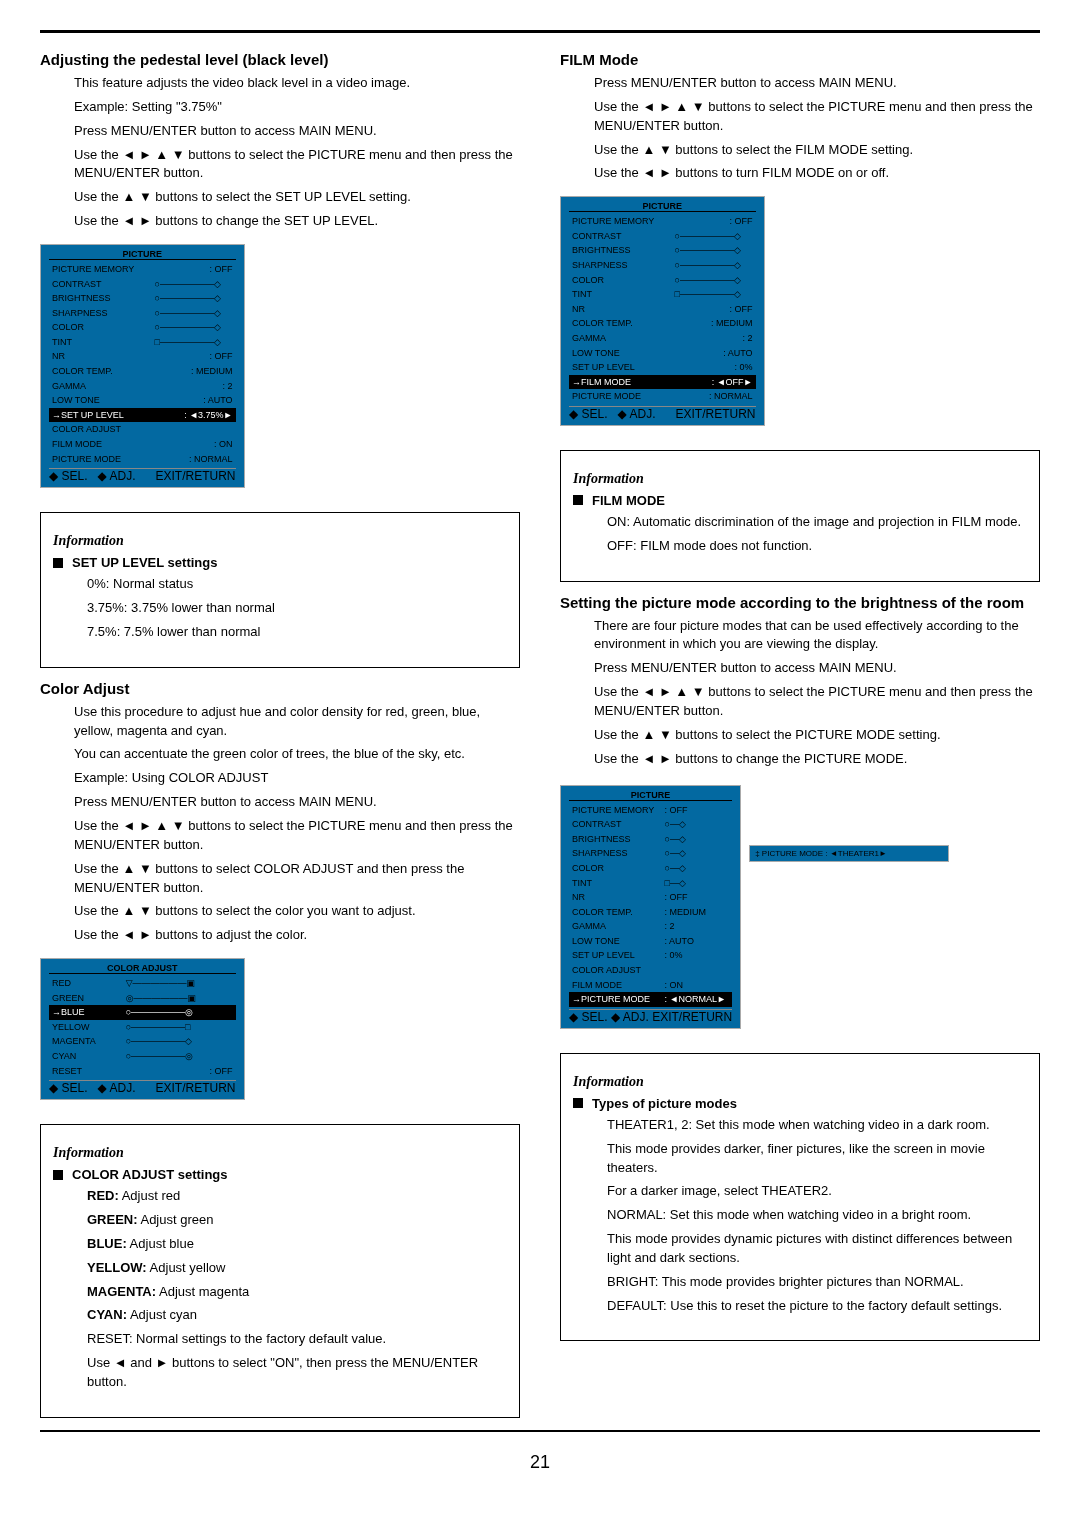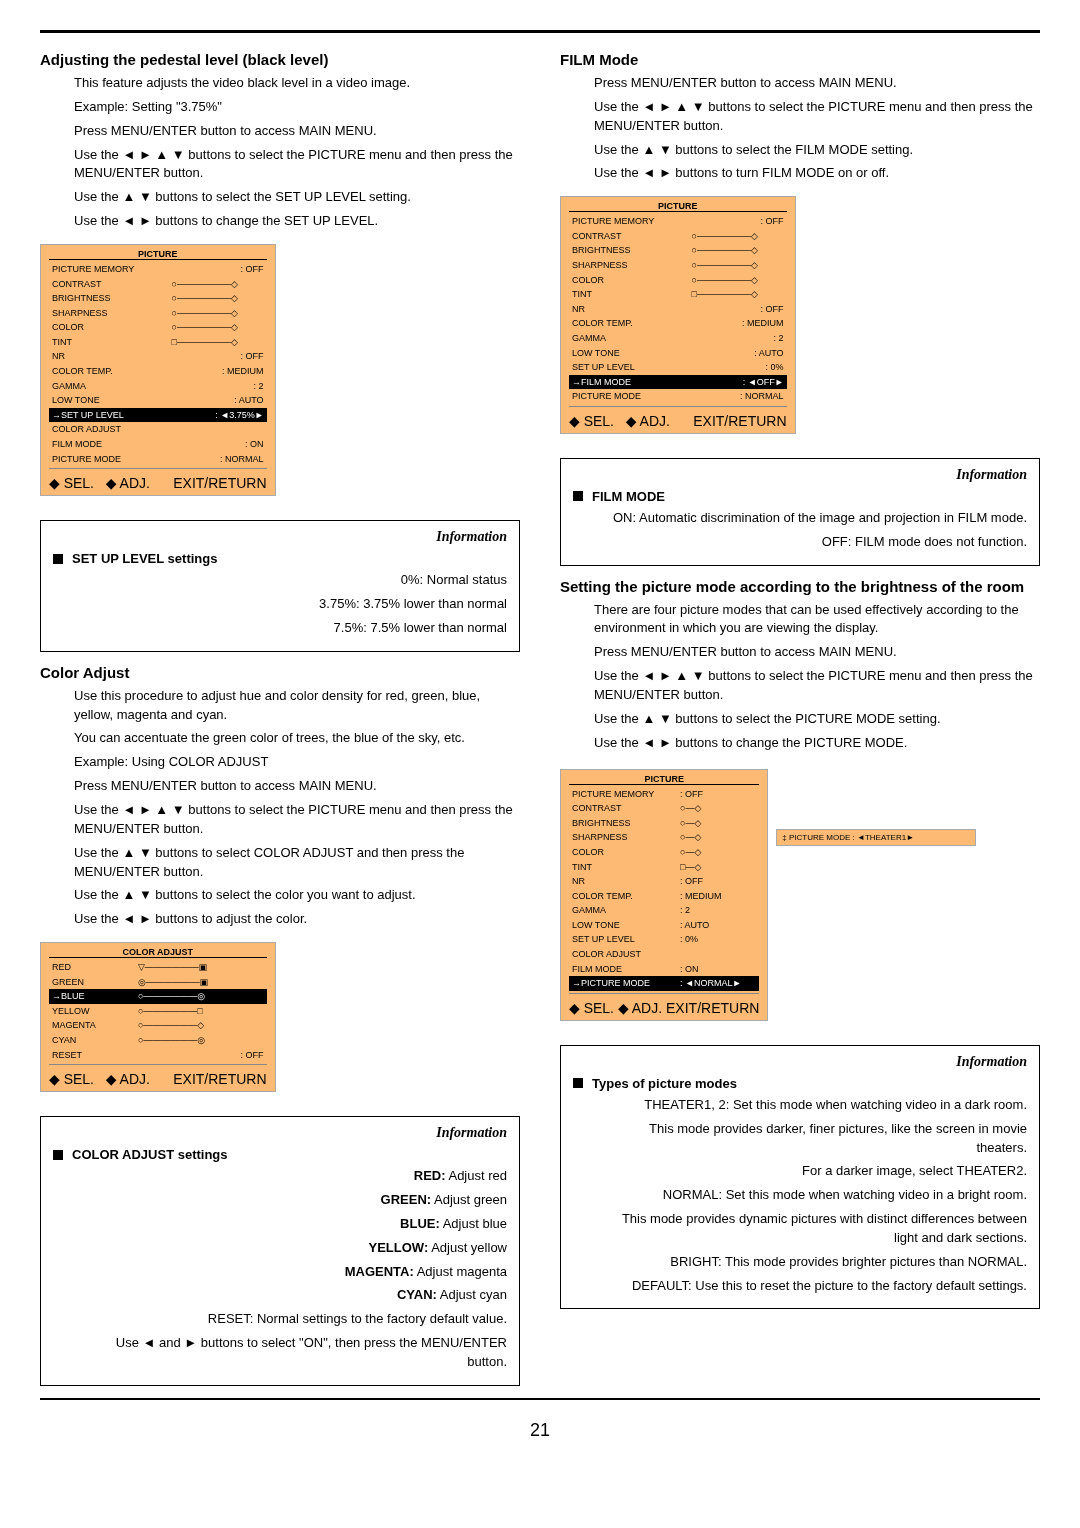--- a/index.html
+++ b/index.html
@@ -25,23 +25,22 @@
 
     h2 {
       font-size: 15px;
       font-weight: bold;
       margin-bottom: 6px;
     }
     p { margin-bottom: 5px; line-height: 1.45; margin-left: 34px; }
 
     .info-box {
       border: 1px solid #000;
-      padding: 8px 12px;
+      padding: 20px 12px;
       margin: 12px 0;
-      text-align: right;
     }
     .info-box-title {
       font-style: italic;
       font-weight: bold;
       font-size: 14px;
       margin-bottom: 6px;
       font-family: Georgia, serif;
     }
     .info-box-heading {
       font-size: 13px;
@@ -56,21 +55,21 @@
       width: 10px;
       height: 10px;
       background: #000;
       margin-right: 4px;
       flex-shrink: 0;
     }
 
     
     .menu-img {
       border: 1px solid #aaa;
-      background: #fdba74;
+      background: #0369a1;
       font-size: 9px;
       padding: 4px 8px;
       margin: 8px 0;
       display: inline-block;
       min-width: 200px;
     }
     .menu-img table {
       border-collapse: collapse;
       width: 100%;
     }
@@ -85,23 +84,23 @@
       font-size: 9px;
       border-bottom: 1px solid #000;
       margin-bottom: 2px;
     }
     .menu-img .highlighted {
       background: #000;
       color: #fff;
     }
     .menu-img .nav-row {
       border-top: 1px solid #888;
-      font-size: 14px;
+      font-size: 12px;
       margin-top: 2px;
-      padding-top: 6px;
+      padding-top: 0;
     }
     .menu-img .right-val {
       text-align: right;
     }
     .bar-cell {
       white-space: nowrap;
     }
 
     .section { margin-bottom: 16px; }
     .page-num {

